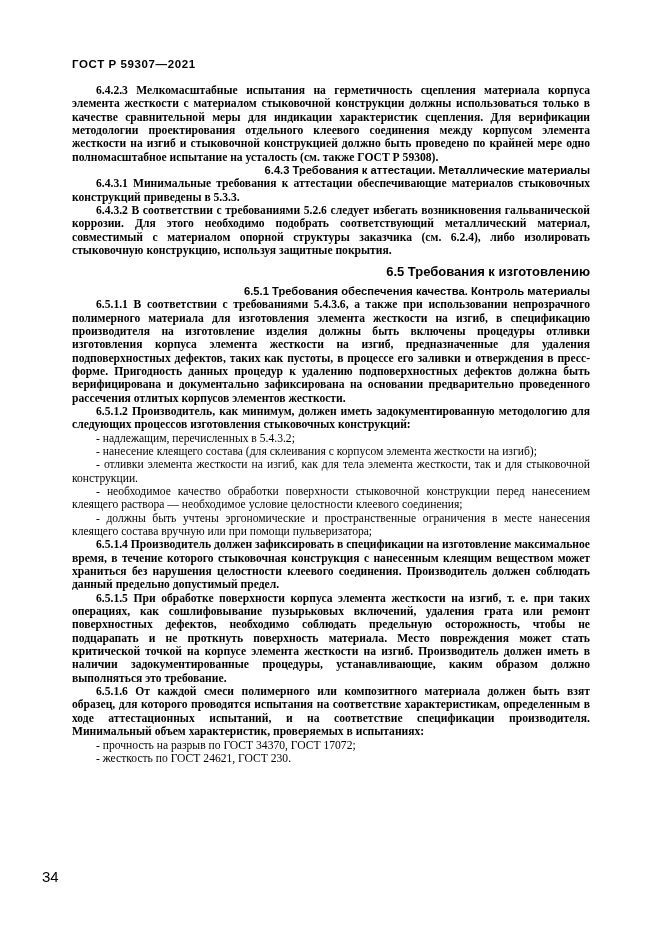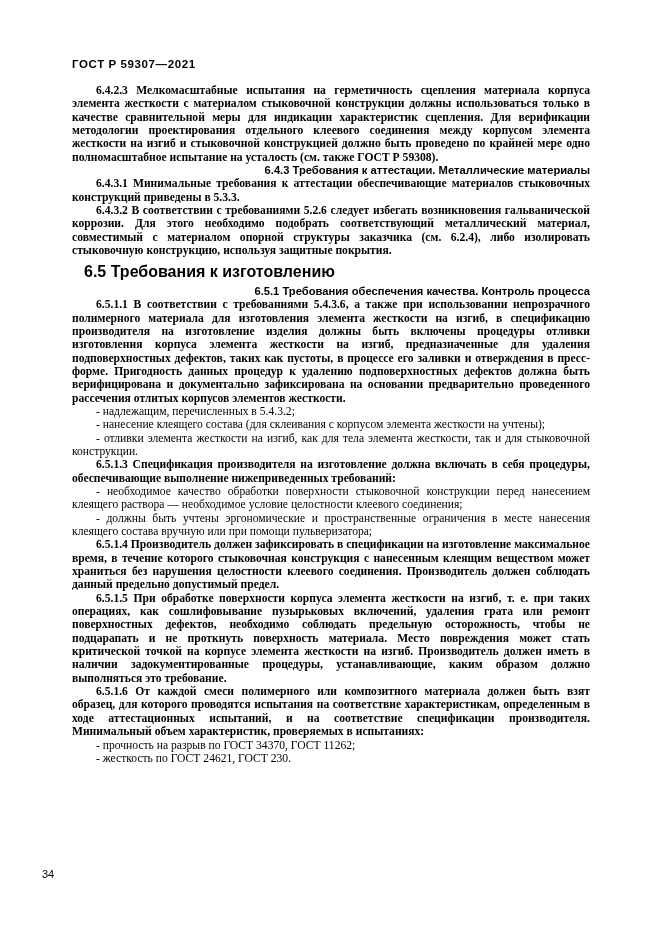--- a/index.html
+++ b/index.html
@@ -59,65 +59,65 @@
     font-weight: bold;
     font-size: 11.2px;
     line-height: 13.35px;
     text-indent: 24px;
     text-align: right;
     margin: 0;
   }
   .h-bold2 {
     font-family: "Liberation Sans", sans-serif;
     font-weight: bold;
-    font-size: 16px;
+    font-size: 13px;
     line-height: 13.35px;
     text-indent: 12px;
-    text-align: left;
+    text-align: right;
     margin: 0;
   }
   .gap-sm { height: 6px; }
   .gap-md { height: 8px; }
   .pagenum {
     position: absolute;
     left: 42px;
     top: 868px;
     font-family: "Liberation Sans", sans-serif;
-    font-size: 11px;
+    font-size: 15px;
   }
 </style>
 </head>
 <body>
 
 <div class="page">
 
   <div class="header">ГОСТ Р 59307—2021</div>
 
   <div class="content">
 
     <p class="ind">6.4.2.3 Мелкомасштабные испытания на герметичность сцепления материала корпуса элемента жесткости с материалом стыковочной конструкции должны использоваться только в качестве сравнительной меры для индикации характеристик сцепления. Для верификации методологии проектирования отдельного клеевого соединения между корпусом элемента жесткости на изгиб и стыковочной конструкцией должно быть проведено по крайней мере одно полномасштабное испытание на усталость (см. также ГОСТ Р 59308).</p>
     <p class="h-bold">6.4.3 Требования к аттестации. Металлические материалы</p>
     <p class="ind">6.4.3.1 Минимальные требования к аттестации обеспечивающие материалов стыковочных конструкций приведены в 5.3.3.</p>
     <p class="ind">6.4.3.2 В соответствии с требованиями 5.2.6 следует избегать возникновения гальванической коррозии. Для этого необходимо подобрать соответствующий металлический материал, совместимый с материалом опорной структуры заказчика (см. 6.2.4), либо изолировать стыковочную конструкцию, используя защитные покрытия.</p>
 
     <div class="gap-md"></div>
     <p class="h-bold2">6.5 Требования к изготовлению</p>
     <div class="gap-sm"></div>
-    <p class="h-bold">6.5.1 Требования обеспечения качества. Контроль процесса</p>
+    <p class="h-bold">6.5.1 Требования обеспечения качества. Контроль материалы</p>
 
     <p class="ind">6.5.1.1 В соответствии с требованиями 5.4.3.6, а также при использовании непрозрачного полимерного материала для изготовления элемента жесткости на изгиб, в спецификацию производителя на изготовление изделия должны быть включены процедуры отливки изготовления корпуса элемента жесткости на изгиб, предназначенные для удаления подповерхностных дефектов, таких как пустоты, в процессе его заливки и отверждения в пресс-форме. Пригодность данных процедур к удалению подповерхностных дефектов должна быть верифицирована и документально зафиксирована на основании предварительно проведенного рассечения отлитых корпусов элементов жесткости.</p>
+    <p class="ind">6.5.1.2 Производитель, как минимум, должен иметь задокументированную методологию для следующих процессов изготовления стыковочных конструкций:</p>
     <p class="dash">- надлежащим, перечисленных в 5.4.3.2;</p>
-    <p class="dash">- нанесение клеящего состава (для склеивания с корпусом элемента жесткости на учтены);</p>
+    <p class="dash">- нанесение клеящего состава (для склеивания с корпусом элемента жесткости на изгиб);</p>
     <p class="dash">- отливки элемента жесткости на изгиб, как для тела элемента жесткости, так и для стыковочной конструкции.</p>
-    <p class="ind">6.5.1.3 Спецификация производителя на изготовление должна включать в себя процедуры, обеспечивающие выполнение нижеприведенных требований:</p>
     <p class="dash">- необходимое качество обработки поверхности стыковочной конструкции перед нанесением клеящего раствора — необходимое условие целостности клеевого соединения;</p>
     <p class="dash">- должны быть учтены эргономические и пространственные ограничения в месте нанесения клеящего состава вручную или при помощи пульверизатора;</p>
     <p class="ind">6.5.1.4 Производитель должен зафиксировать в спецификации на изготовление максимальное время, в течение которого стыковочная конструкция с нанесенным клеящим веществом может храниться без нарушения целостности клеевого соединения. Производитель должен соблюдать данный предельно допустимый предел.</p>
     <p class="ind">6.5.1.5 При обработке поверхности корпуса элемента жесткости на изгиб, т. е. при таких операциях, как сошлифовывание пузырьковых включений, удаления грата или ремонт поверхностных дефектов, необходимо соблюдать предельную осторожность, чтобы не подцарапать и не проткнуть поверхность материала. Место повреждения может стать критической точкой на корпусе элемента жесткости на изгиб. Производитель должен иметь в наличии задокументированные процедуры, устанавливающие, каким образом должно выполняться это требование.</p>
     <p class="ind">6.5.1.6 От каждой смеси полимерного или композитного материала должен быть взят образец, для которого проводятся испытания на соответствие характеристикам, определенным в ходе аттестационных испытаний, и на соответствие спецификации производителя. Минимальный объем характеристик, проверяемых в испытаниях:</p>
-    <p class="dash">- прочность на разрыв по ГОСТ 34370, ГОСТ 11262;</p>
+    <p class="dash">- прочность на разрыв по ГОСТ 34370, ГОСТ 17072;</p>
     <p class="dash">- жесткость по ГОСТ 24621, ГОСТ 230.</p>
 
   </div>
 
   <div class="pagenum">34</div>
 
 </div>
 
 </body></html>

